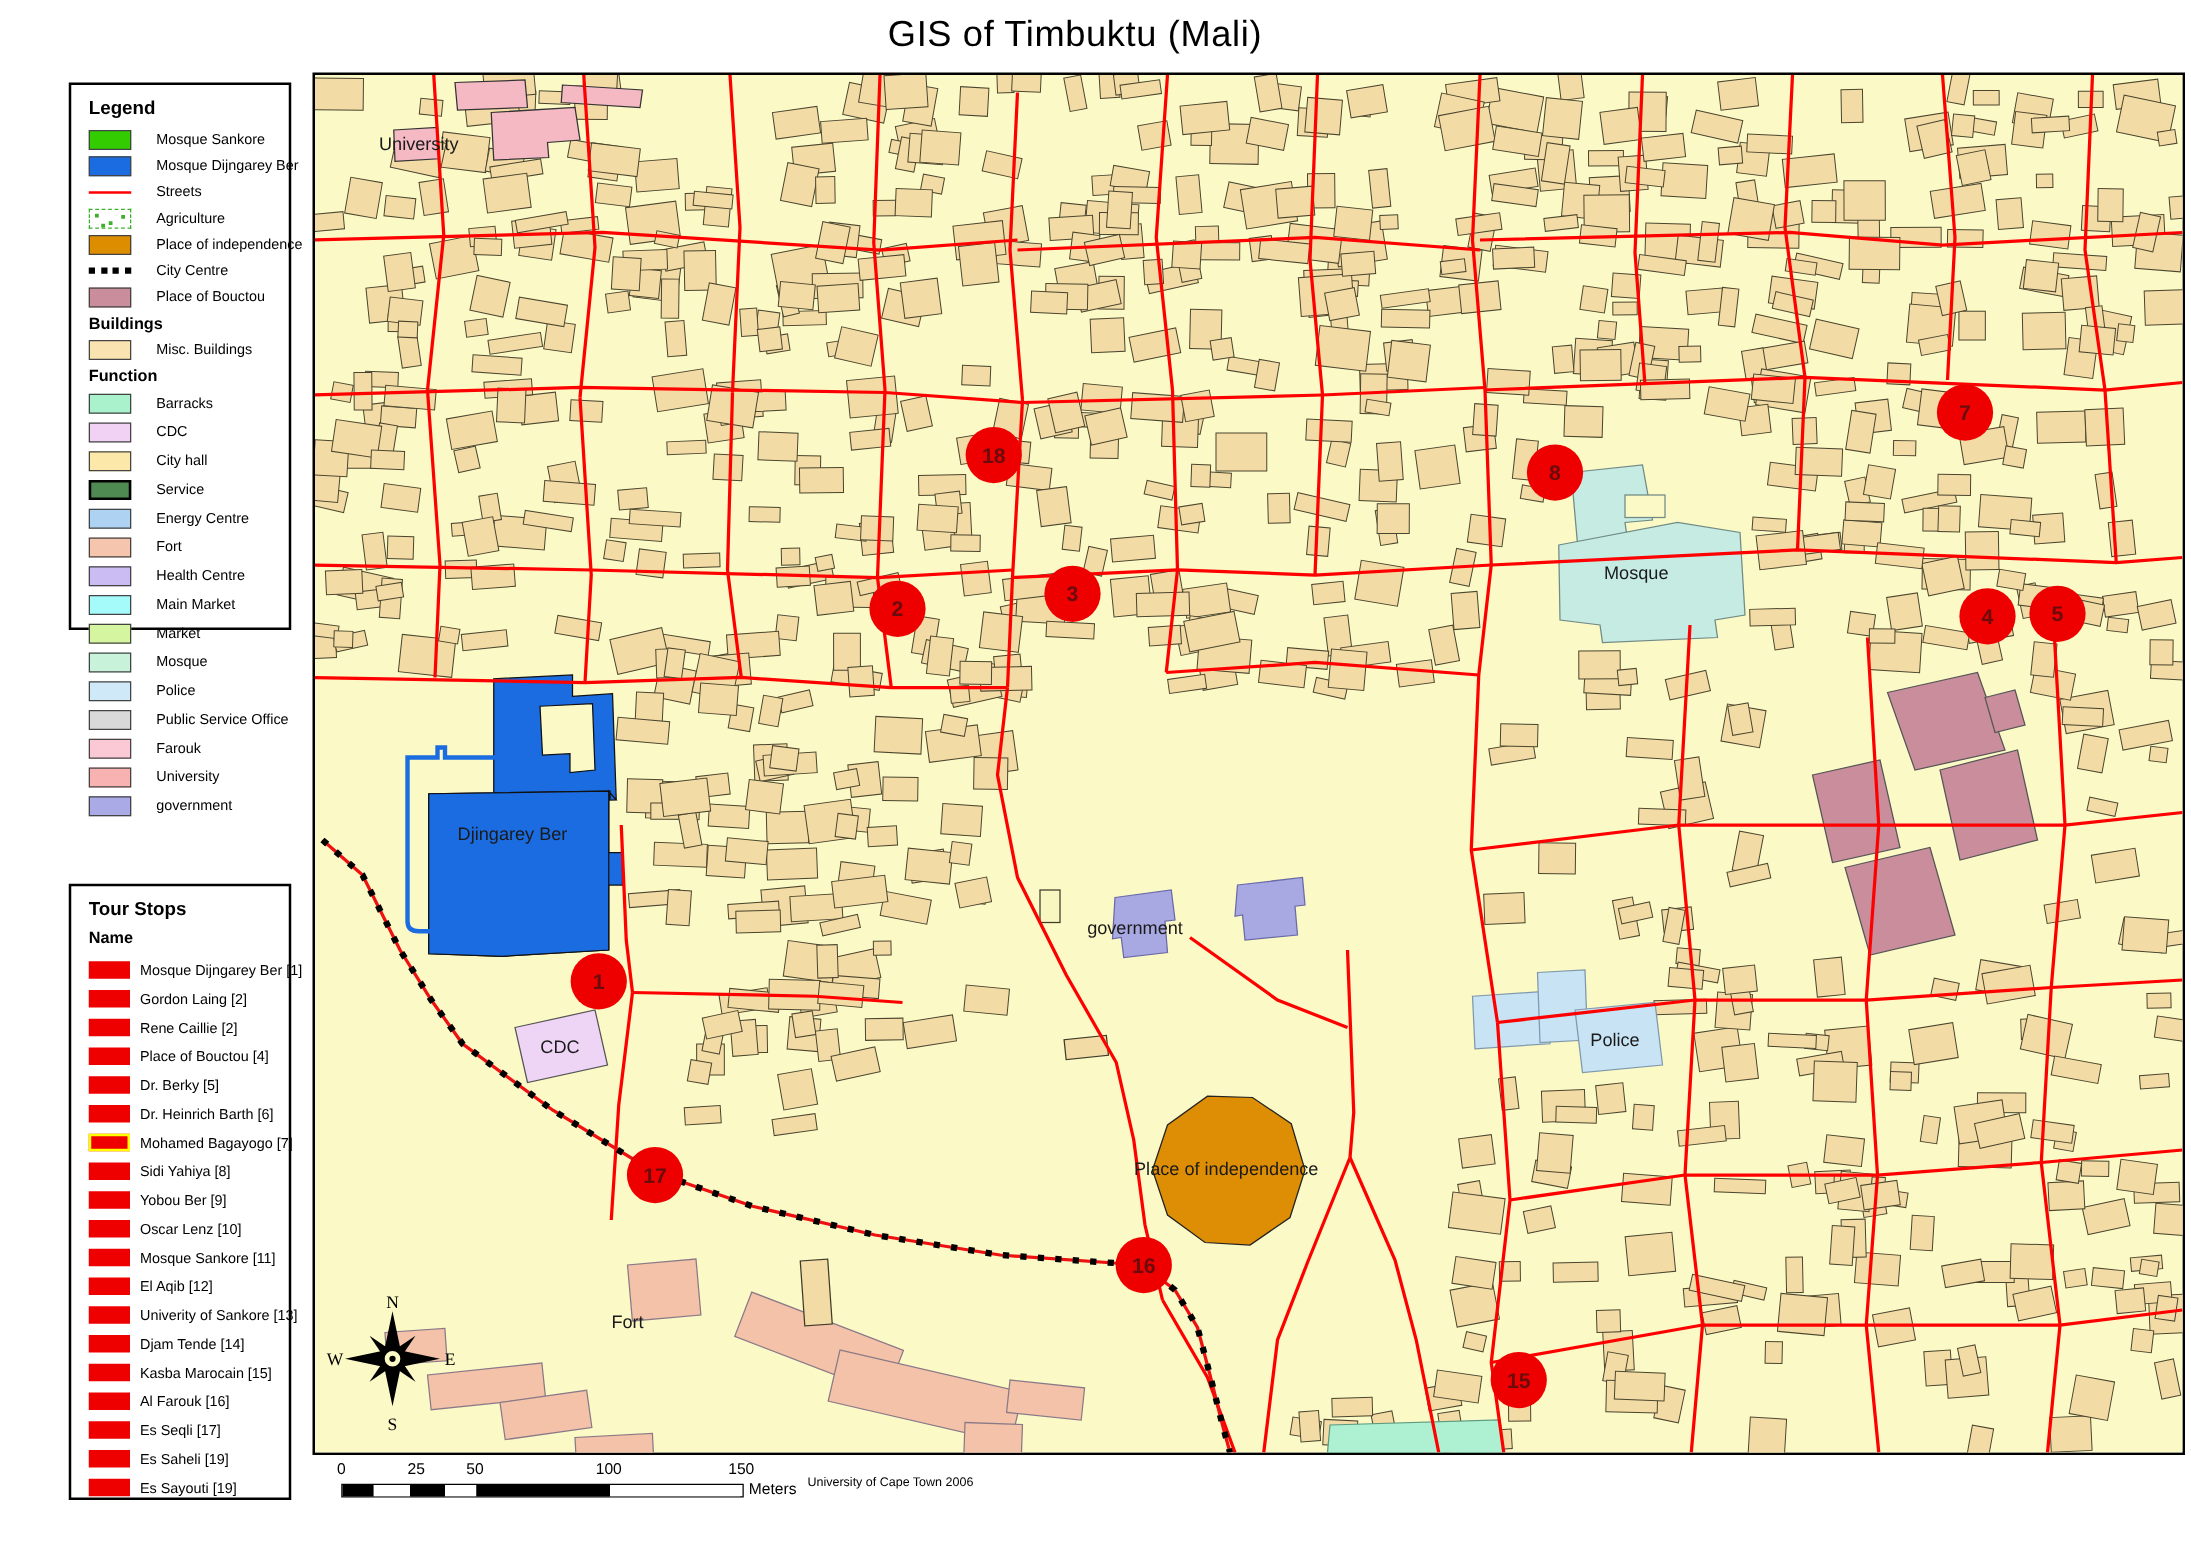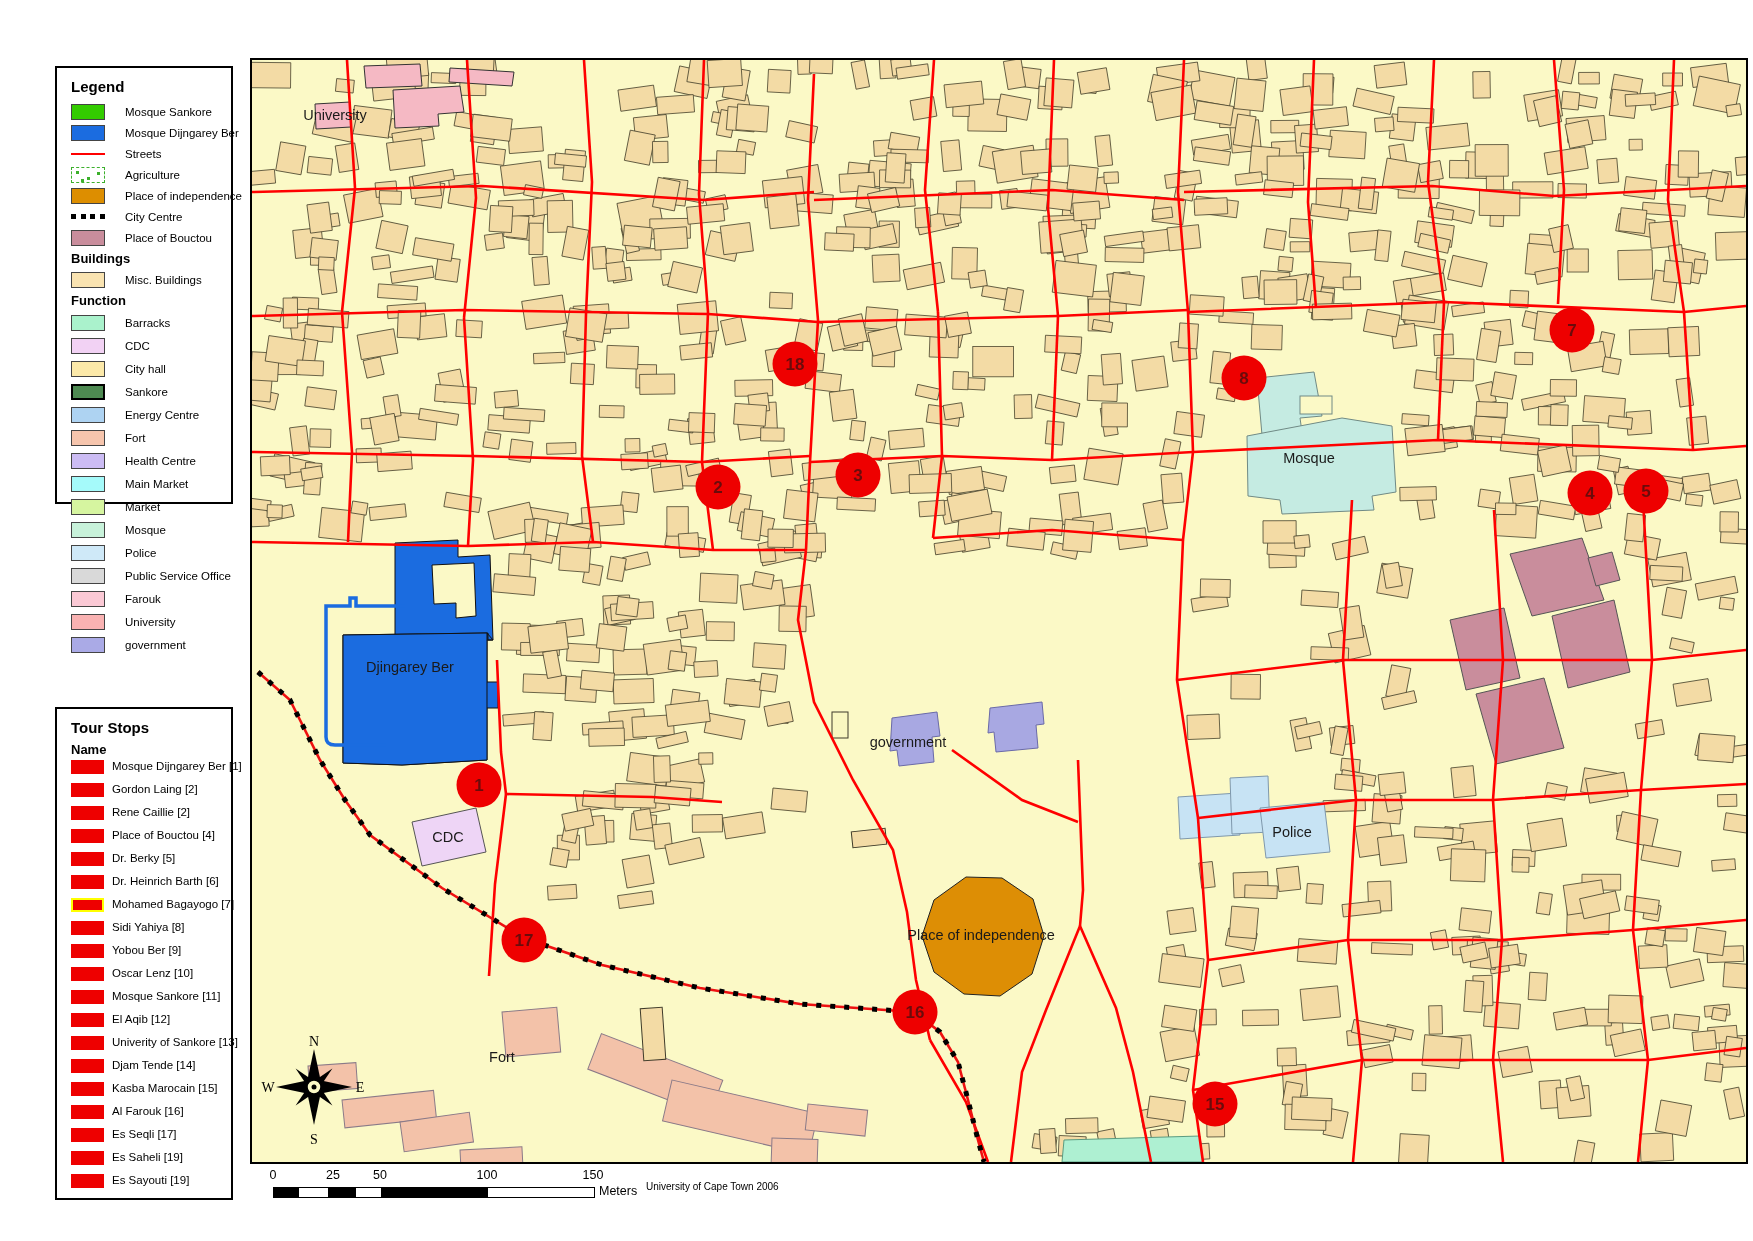--- a/index.html
+++ b/index.html
@@ -8,21 +8,21 @@
   #title{position:absolute;left:420px;top:12px;width:880px;text-align:center;
          font-size:29px;letter-spacing:.5px;}
   
   .panel{position:absolute;left:55px;width:178px;background:#fff;border:2px solid #000;box-sizing:border-box;}
   #legend-box{top:66px;height:438px;padding:8px 4px 4px 14px;}
   #tour-box{top:707px;height:493px;padding:8px 4px 4px 14px;}
   .panel-header{font-size:15px;font-weight:bold;margin:2px 0 6px 0;}
   .sub-header{font-size:13px;font-weight:bold;margin:3px 0 3px 0;}
   .lg-row{display:flex;align-items:center;height:21px;}
   .fn-row{display:flex;align-items:center;height:23px;}
-  .ts-row{display:flex;align-items:flex-start;height:23px;}
+  .ts-row{display:flex;align-items:flex-end;height:23px;}
   .swatch{width:34px;height:16px;border:1px solid #444;box-sizing:border-box;flex:0 0 auto;}
   .swatch.thick{border:2.5px solid #000;}
   .lg-label{font-size:11.5px;margin-left:20px;white-space:nowrap;}
   .line-swatch{width:34px;height:0;border-top:2px solid #f00;flex:0 0 auto;}
   .dash-swatch{width:34px;display:flex;justify-content:space-between;flex:0 0 auto;}
   .dash-swatch i{width:5px;height:5px;background:#000;display:block;}
   .agri-swatch{width:34px;height:16px;border:1px dashed #3cb02c;box-sizing:border-box;
                position:relative;background:#fff;flex:0 0 auto;}
   .agri-swatch i{position:absolute;width:3px;height:3px;background:#3cb02c;display:block;}
   .ts-swatch{width:33px;height:14px;flex:0 0 auto;box-sizing:border-box;}
@@ -36,20 +36,21 @@
             display:flex;box-sizing:content-box;}
   #scalebar .seg{height:100%;}
   #meters-label{position:absolute;left:599px;top:1184px;font-size:12.5px;}
   #attribution{position:absolute;left:646px;top:1181px;font-size:10px;}
 </style>
 </head>
 <body>
 
 <div id="canvas">
 
+  <div id="title">GIS of Timbuktu (Mali)</div>
 
   <div class="panel" id="legend-box">
     <div class="panel-header">Legend</div>
     <div id="legend-items">
         <div class="lg-row">
           <span class="swatch" style="background: rgb(51, 204, 0);"></span>
           <span class="lg-label">Mosque Sankore</span>
         </div>
         <div class="lg-row">
           <span class="swatch" style="background: rgb(27, 108, 224);"></span>
@@ -102,21 +103,21 @@
         <div class="fn-row">
           <span class="swatch" style="background: rgb(242, 210, 244);"></span>
           <span class="lg-label">CDC</span>
         </div>
         <div class="fn-row">
           <span class="swatch" style="background: rgb(252, 233, 169);"></span>
           <span class="lg-label">City hall</span>
         </div>
         <div class="fn-row">
           <span class="swatch thick" style="background: rgb(78, 138, 82);"></span>
-          <span class="lg-label">Sankore</span>
+          <span class="lg-label">Service</span>
         </div>
         <div class="fn-row">
           <span class="swatch" style="background: rgb(174, 211, 242);"></span>
           <span class="lg-label">Energy Centre</span>
         </div>
         <div class="fn-row">
           <span class="swatch" style="background: rgb(246, 197, 173);"></span>
           <span class="lg-label">Fort</span>
         </div>
         <div class="fn-row">

